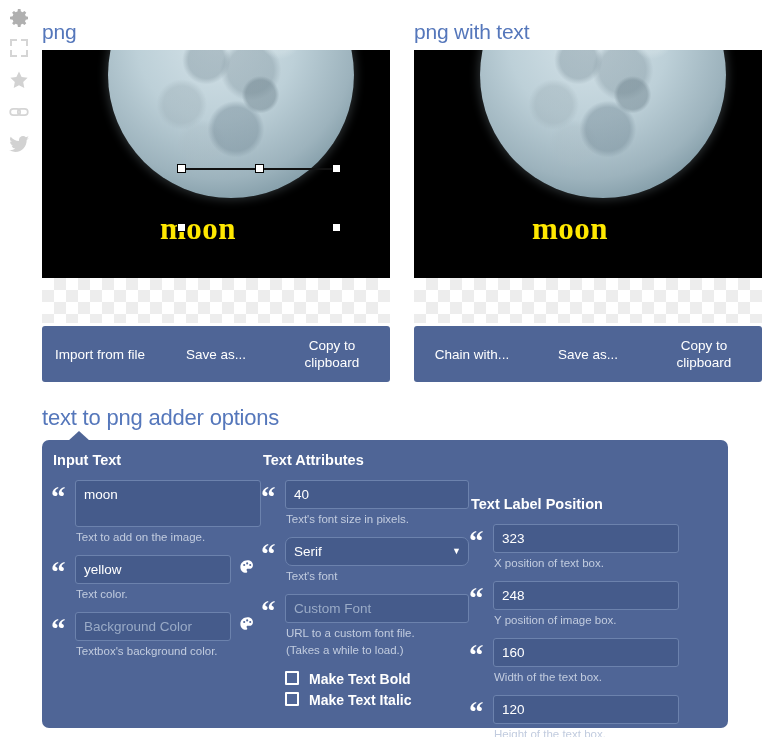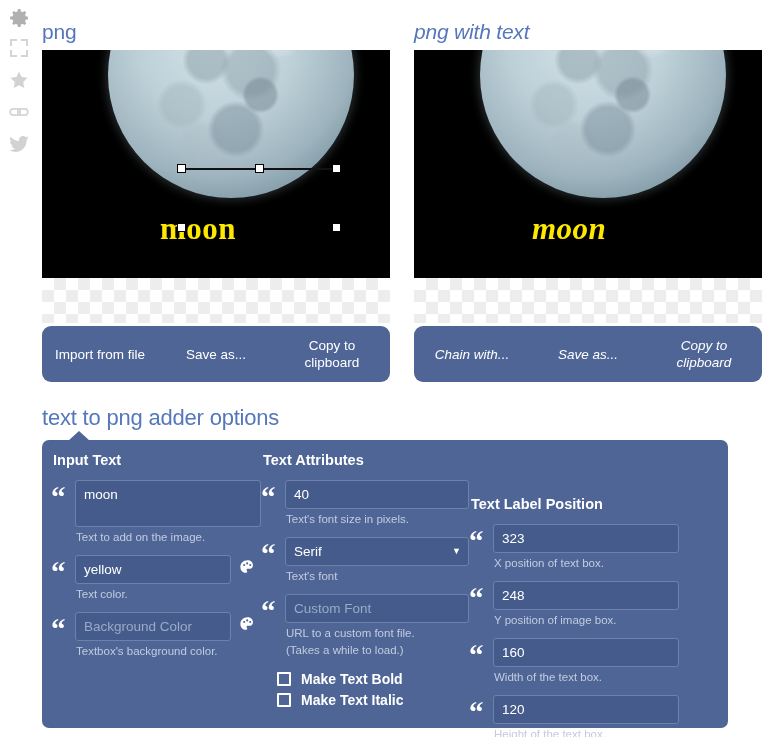--- a/index.html
+++ b/index.html
@@ -18,21 +18,21 @@
     position: absolute; left: 0; top: 0; width: 38px; height: 180px;
     display: flex; flex-direction: column; align-items: center;
   }
   .rail .ico { width: 24px; height: 24px; margin-bottom: 6px; display:block; }
   .rail .ico:first-child { margin-top: 6px; }
   .rail .ico.sp { margin-bottom: 8px; }
 
   
   .card { position: absolute; top: 16px; width: 348px; }
   .card.left  { left: 42px; }
-  .card.right { left: 414px; font-style: italic; }
+  .card.right { left: 414px; }
 
   .card-title {
     color: #5577bb;
     font-size: 21px;
     line-height: 22px;
     padding: 5px 0 7px 0;
     font-weight: 400;
     letter-spacing: -0.2px;
   }
 
@@ -91,21 +91,21 @@
       linear-gradient(45deg, #ededed 25%, transparent 25%, transparent 75%, #ededed 75%),
       linear-gradient(45deg, #ededed 25%, transparent 25%, transparent 75%, #ededed 75%);
     background-size: 24px 24px;
     background-position: 0 0, 12px 12px;
   }
 
   
   .actions {
     width: 348px; height: 56px;
     background: #4f6596;
-    border-radius: 9px;
+    border-radius: 3px;
     display: flex;
     align-items: center;
     color: #fff;
     margin-top: 3px;
   }
   .actions .btn {
     flex: 1 1 0;
     text-align: center;
     font-size: 13.5px;
     line-height: 17px;
@@ -181,34 +181,34 @@
   .inp::placeholder { color: #9aabc7; }
   .inp.area { height: 47px; resize: none; line-height: 16px; }
   .inp.short { width: 156px; }
 
   .sel-wrap { position: relative; width: 100%; }
   .sel-wrap .chev {
     position: absolute; right: 8px; top: 9px;
     color: #ffffff; font-size: 9px; pointer-events: none;
   }
   select.inp {
-    appearance: none; -webkit-appearance: none;
+    appearance: none; border-radius: 7px; -webkit-appearance: none;
   }
 
   .hint {
     color: #c2ccdf;
     font-size: 11.5px;
     line-height: 14px;
     margin: 3px 0 9px 1px;
   }
 
   .withpal { display: flex; align-items: center; }
   .pal { margin-left: 8px; flex: 0 0 auto; cursor: pointer; }
 
-  .chk-row { display: flex; align-items: center; margin: 5px 0 0 16px; }
+  .chk-row { display: flex; margin: 5px 0 0 24px; }
   .chk {
     width: 14px; height: 14px;
     border: 2px solid #ffffff;
     background: transparent;
     border-radius: 1px;
     flex: 0 0 14px;
     cursor: pointer;
   }
   .chk-label {
     color: #ffffff;

